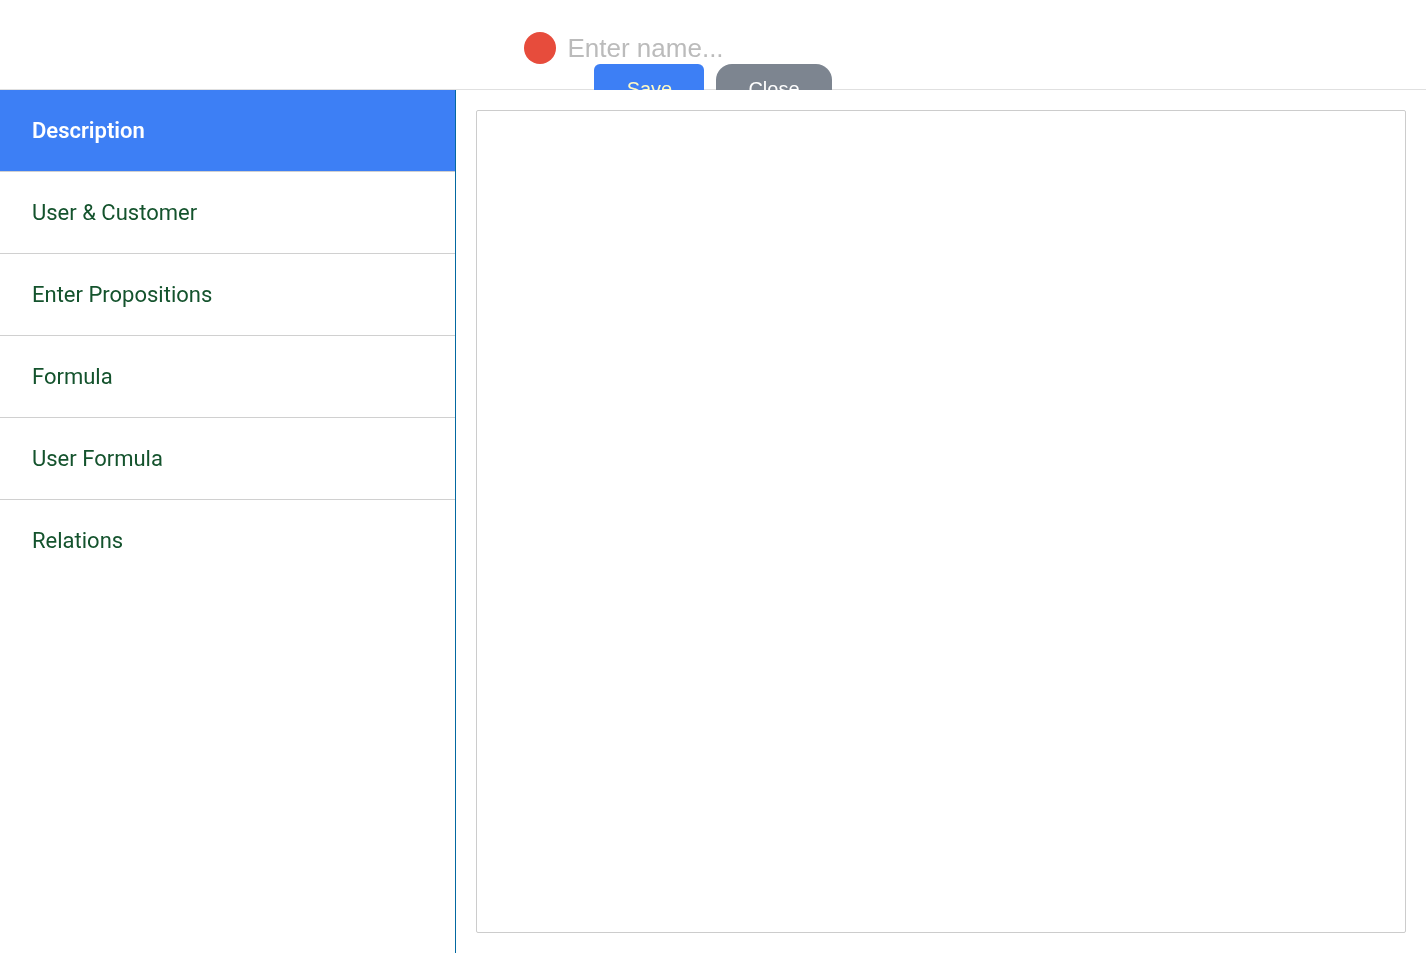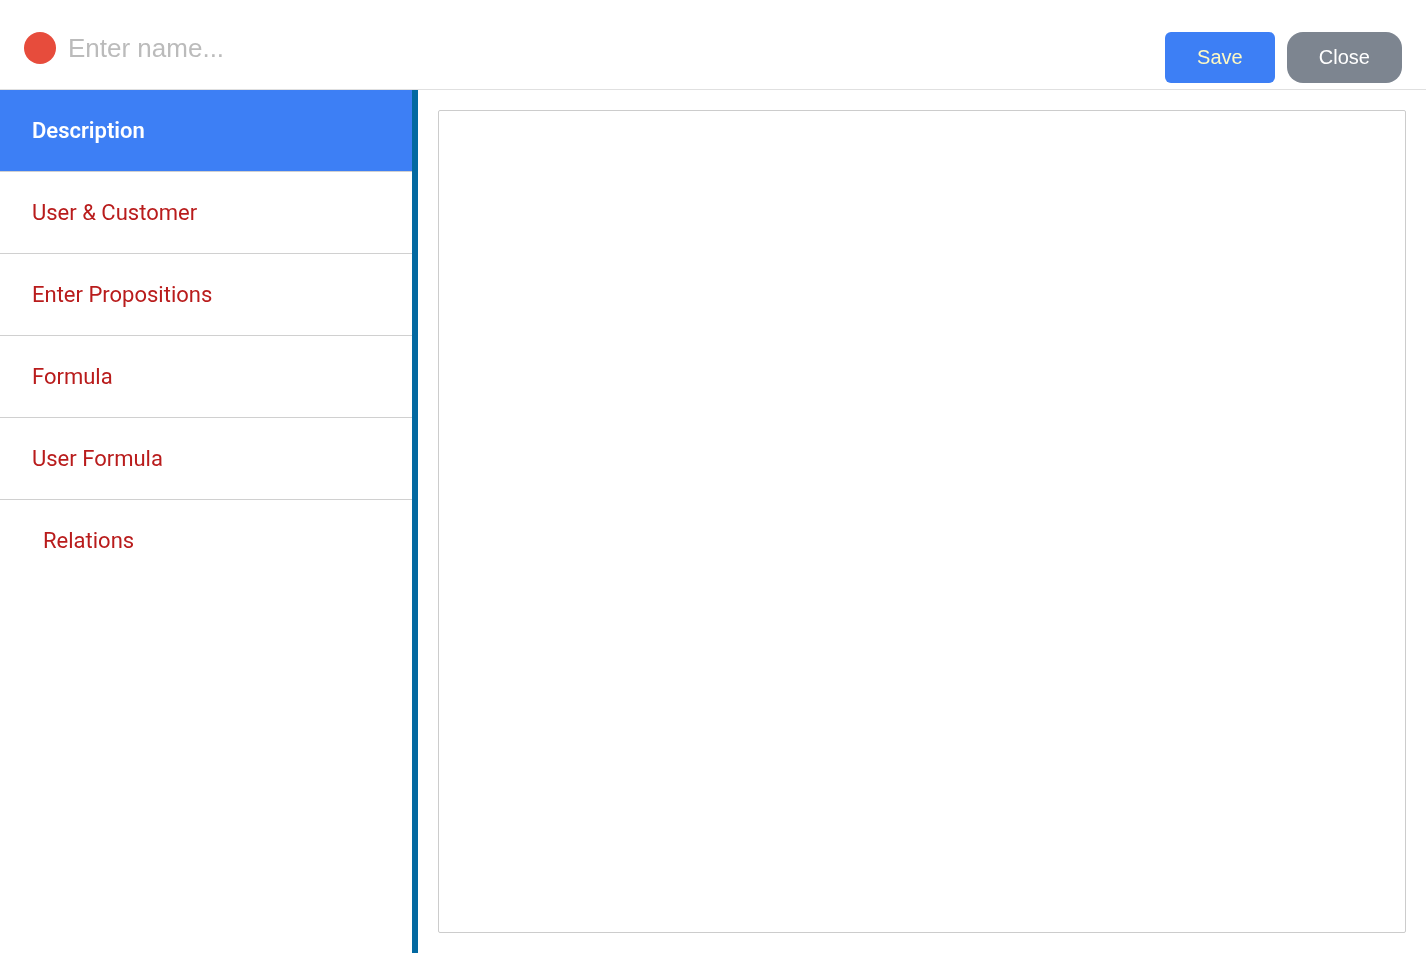--- a/index.html
+++ b/index.html
@@ -12,25 +12,26 @@
       font-family: -apple-system, BlinkMacSystemFont, 'Segoe UI', Roboto, Arial, sans-serif;
       background: #ffffff;
       width: 1426px;
       height: 953px;
       overflow: hidden;
     }
 
     
     .header {
       display: flex;
-      align-items: flex-start;
+      align-items: center;
       padding: 32px 24px;
       border-bottom: 1px solid #e0e0e0;
       height: 90px;
       background: #ffffff;
+      flex-direction: column;
     }
 
     .header-left {
       display: flex;
       align-items: center;
       flex: 1;
     }
 
     .red-dot {
       width: 32px;
@@ -85,37 +86,36 @@
     }
 
     
     .main {
       display: flex;
       height: calc(953px - 90px);
     }
 
     
     .sidebar {
-      width: 418px;
+      width: 456px;
       flex-shrink: 0;
-      border-right: 6px solid #0369a1;
+      border-right: 1px solid #0369a1;
       overflow-y: auto;
     }
 
     .sidebar-item {
       padding: 28px 32px;
       font-size: 22px;
-      color: #b91c1c;
+      color: #14532d;
       cursor: pointer;
       border-bottom: 1px solid #d0d0d0;
     }
 
     .sidebar-item:last-child {
       border-bottom: none;
-      margin-left: 11px;
     }
 
     .sidebar-item.active {
       background: #3d7ff5;
       color: #ffffff;
       font-weight: 600;
     }
 
     
     .content {

